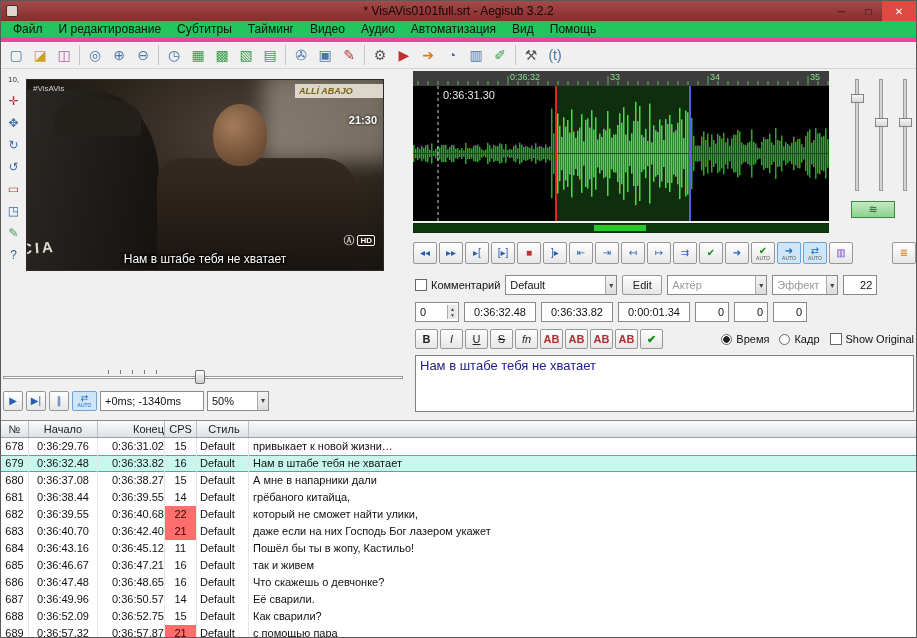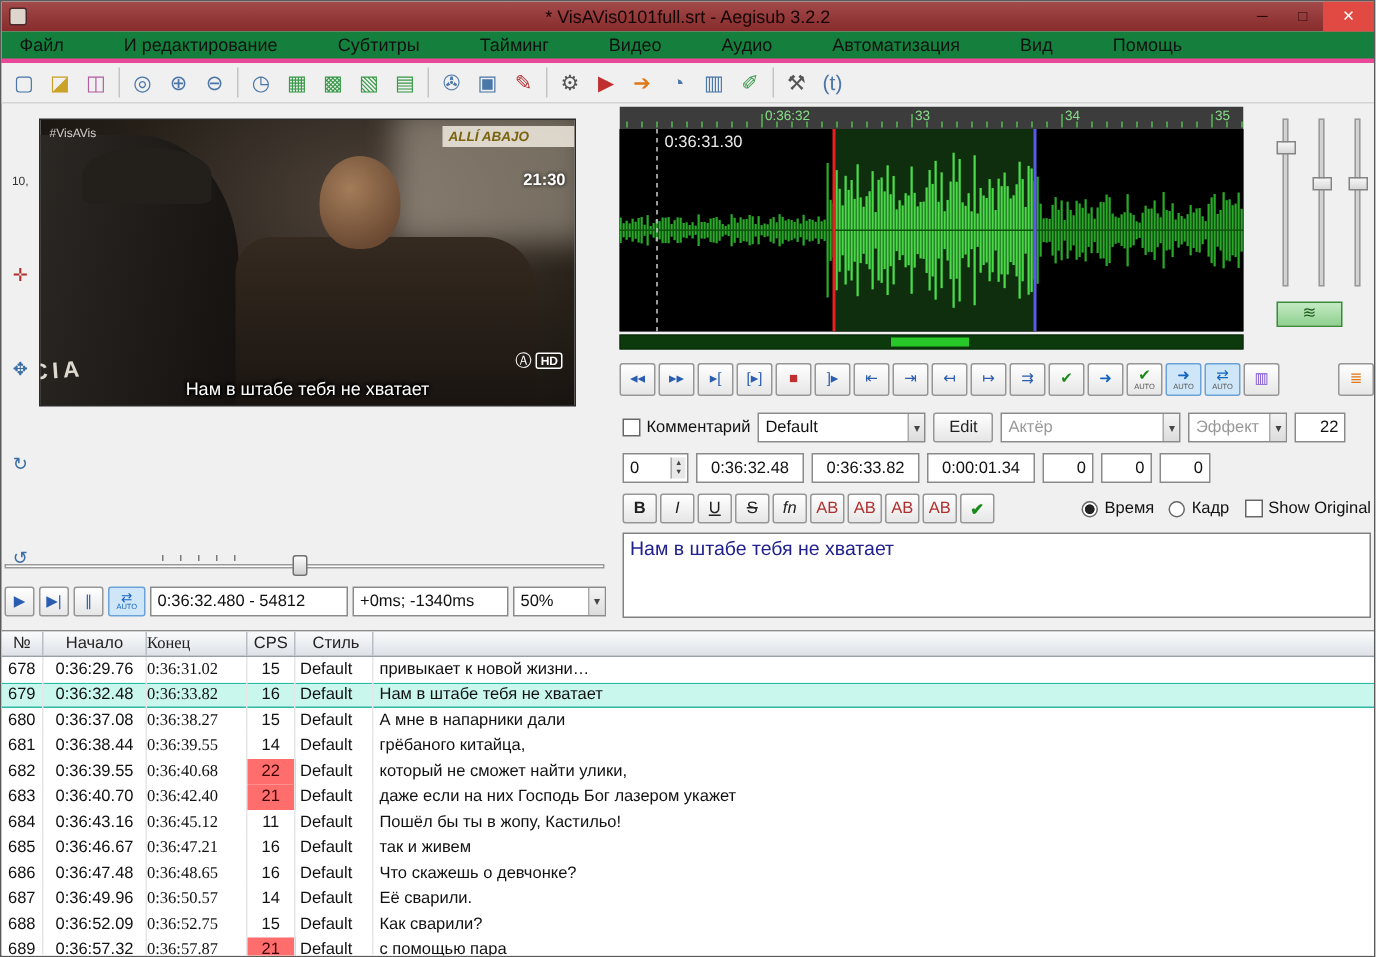--- a/index.html
+++ b/index.html
@@ -8,31 +8,31 @@
 
   
   .titlebar{position:absolute;left:0;top:0;width:100%;height:20px;background:linear-gradient(#a34a4a,#872b2b);display:flex;align-items:center;}
   .app-icon{width:12px;height:12px;margin-left:5px;background:#ded6cc;border:1px solid #4a2a2a;border-radius:2px;z-index:2;}
   .title-text{position:absolute;left:0;right:0;text-align:center;font-size:12px;color:#150505;}
   .win-btns{margin-left:auto;display:flex;height:100%;z-index:2;}
   .win-btn{width:27px;height:100%;display:flex;align-items:center;justify-content:center;font-size:10px;color:#2a0808;}
   .win-btn.close{width:34px;background:#e04a42;color:#fff;}
 
   
-  .menubar{position:absolute;left:0;top:20px;width:100%;height:21px;background:#15803d;border-bottom:3px solid #ec4899;display:flex;align-items:center;padding-left:4px;gap:24px;}
+  .menubar{position:absolute;left:0;top:20px;width:100%;height:21px;background:#22c55e;border-bottom:5px solid #ec4899;display:flex;align-items:center;padding-left:4px;}
   .menu-item{font-size:12px;color:#111;padding:2px 8px;cursor:default;}
 
   
   .toolbar{position:absolute;left:0;top:41px;width:100%;height:27px;background:#f0f0f0;border-bottom:1px solid #d4d4d4;display:flex;align-items:center;padding-left:3px;}
   .tb-icon{width:24px;height:23px;display:flex;align-items:center;justify-content:center;font-size:14px;border:1px solid transparent;border-radius:2px;}
   .tb-sep{width:1px;height:20px;background:#c4c4c4;margin:0 3px;}
 
   
   .vtools{position:absolute;left:0;top:68px;width:25px;display:flex;flex-direction:column;align-items:center;}
-  .vt-item{width:21px;height:20px;display:flex;align-items:center;justify-content:center;font-size:12px;margin-bottom:2px;margin-top:41px;}
+  .vt-item{width:21px;height:20px;display:flex;align-items:center;justify-content:center;font-size:12px;margin-bottom:2px;}
   .vt-item.lbl{font-size:8px;color:#333;}
 
   
   .video{position:absolute;left:25px;top:78px;width:358px;height:192px;background:radial-gradient(ellipse at 62% 28%, #4d423a 0%, #262019 55%, #0f0c09 100%);overflow:hidden;border:1px solid #2a2a2a;}
   .vfig{position:absolute;}
   .v-blob{right:-10px;top:-8px;width:130px;height:90px;background:#cfc5b2;filter:blur(10px);opacity:.45;}
   .v-left{left:-18px;top:10px;width:150px;height:190px;background:linear-gradient(100deg,#2e2a26,#14110e);border-radius:0 45% 0 0;}
   .v-cap{left:28px;top:18px;width:86px;height:38px;background:#23201b;border-radius:50% 50% 10% 10%;}
   .v-head{left:186px;top:24px;width:54px;height:62px;border-radius:50% 50% 46% 46%;background:radial-gradient(circle at 38% 35%, #a37c59, #6b4a33 75%);}
   .v-body{left:130px;top:78px;width:200px;height:120px;border-radius:24px 34px 0 0;background:linear-gradient(#352a20,#181310);}
@@ -89,38 +89,38 @@
   .erow3{top:60px;width:499px;}
   .chk{display:flex;align-items:center;gap:4px;font-size:11px;color:#111;}
   .cbox{width:12px;height:12px;background:#fff;border:1px solid #666;display:inline-block;}
   .num{justify-content:flex-end;}
   .time{width:72px;justify-content:center;}
   .m{width:34px;}
   .spinner{width:44px;justify-content:space-between;padding-right:1px;}
   .spin{display:flex;flex-direction:column;font-size:5px;color:#444;background:#e8e8e8;border-left:1px solid #aaa;padding:1px 2px;}
   .fmt-group{display:flex;gap:2px;align-items:center;}
   .fmt{width:23px;height:20px;}
-  .cbtn{color:#b03030;font-weight:normal;}
+  .cbtn{color:#b03030;font-weight:bold;}
   .commit{color:#1a8a1a;font-weight:bold;}
   .right-group{margin-left:auto;display:flex;align-items:flex-end;gap:10px;}
   .radio{display:flex;align-items:center;font-size:11px;color:#111;}
   .rdot{width:11px;height:11px;border:1px solid #666;border-radius:50%;background:#fff;display:inline-block;margin-right:4px;}
   .rdot.on{background:radial-gradient(circle,#222 0 3px,#fff 3.5px);}
   .edit-text{position:absolute;left:2px;top:86px;width:499px;height:57px;resize:none;border:1px solid #808080;background:#fff;font-family:"Liberation Sans",sans-serif;font-size:13px;color:#20208e;padding:2px 4px;outline:none;}
 
   
   .grid{position:absolute;left:0;top:419px;width:917px;height:219px;background:#fff;border-top:1px solid #8a8a8a;overflow:hidden;}
   .grid-header{display:flex;height:17px;background:linear-gradient(#fafbfc,#dde2e8);border-bottom:1px solid #9aa0a8;}
   .gh{font-size:11px;line-height:16px;text-align:center;color:#222;border-right:1px solid #b8bec6;white-space:nowrap;overflow:hidden;}
   .grow{display:flex;height:17px;background:#fff;}
   .grow.sel{background:#c9f7ee;box-shadow:inset 0 1px 0 #2fb8a2, inset 0 -1px 0 #2fb8a2;}
   .gc{font-size:11px;line-height:17px;border-right:1px solid #e6e6e6;white-space:nowrap;overflow:hidden;color:#111;}
   .gc-n{width:28px;text-align:center;}
   .gc-start{width:69px;text-align:center;}
-  .gc-end{width:67px;text-align:left;font-family:Liberation Serif, serif;}
+  .gc-end{width:67px;text-align:right;}
   .gc-cps{width:32px;text-align:center;}
   .gc-cps.warn{background:#ff6d6d;color:#3a0000;}
   .gc-style{width:52px;padding-left:3px;}
   .gc-text{flex:1;padding-left:4px;}
 </style>
 </head>
 <body>
 
 <div class="app">
 
@@ -220,21 +220,20 @@
   <div class="vctrl">
     <div style="display:flex;gap:3px">
         <div class="btn vbtn">▶</div>
         <div class="btn vbtn">▶|</div>
         <div class="btn vbtn">∥</div>
       </div>
     <div class="btn vauto pressed">
       <span class="g">⇄</span>
       <span class="s">AUTO</span>
     </div>
-    <div class="inset vtime">0:36:32.480 - 54812</div>
     <div class="inset voffset">+0ms; -1340ms</div>
     <div class="combo vzoom">
       <span>50%</span>
       <span class="combo-arr">▾</span>
     </div>
   </div>
 
   <div class="audio-panel">
     <svg id="ruler" class="aruler" width="416" height="15">
         <rect width="416" height="15" fill="#3c3c3c"></rect>
@@ -584,21 +583,21 @@
     <div class="erow erow1">
       <label class="chk">
         <span class="cbox"></span>
         <span>Комментарий</span>
       </label>
       <div class="combo" style="width:112px">
         <span>Default</span>
         <span class="combo-arr">▾</span>
       </div>
       <div class="btn" style="width:40px;height:20px">Edit</div>
-      <div class="combo" style="width:120px">
+      <div class="combo" style="width:100px">
         <span style="color:#999">Актёр</span>
         <span class="combo-arr">▾</span>
       </div>
       <div class="combo" style="width:66px">
         <span style="color:#999">Эффект</span>
         <span class="combo-arr">▾</span>
       </div>
       <div class="inset num" style="width:34px">22</div>
     </div>
     <div class="erow erow2">

